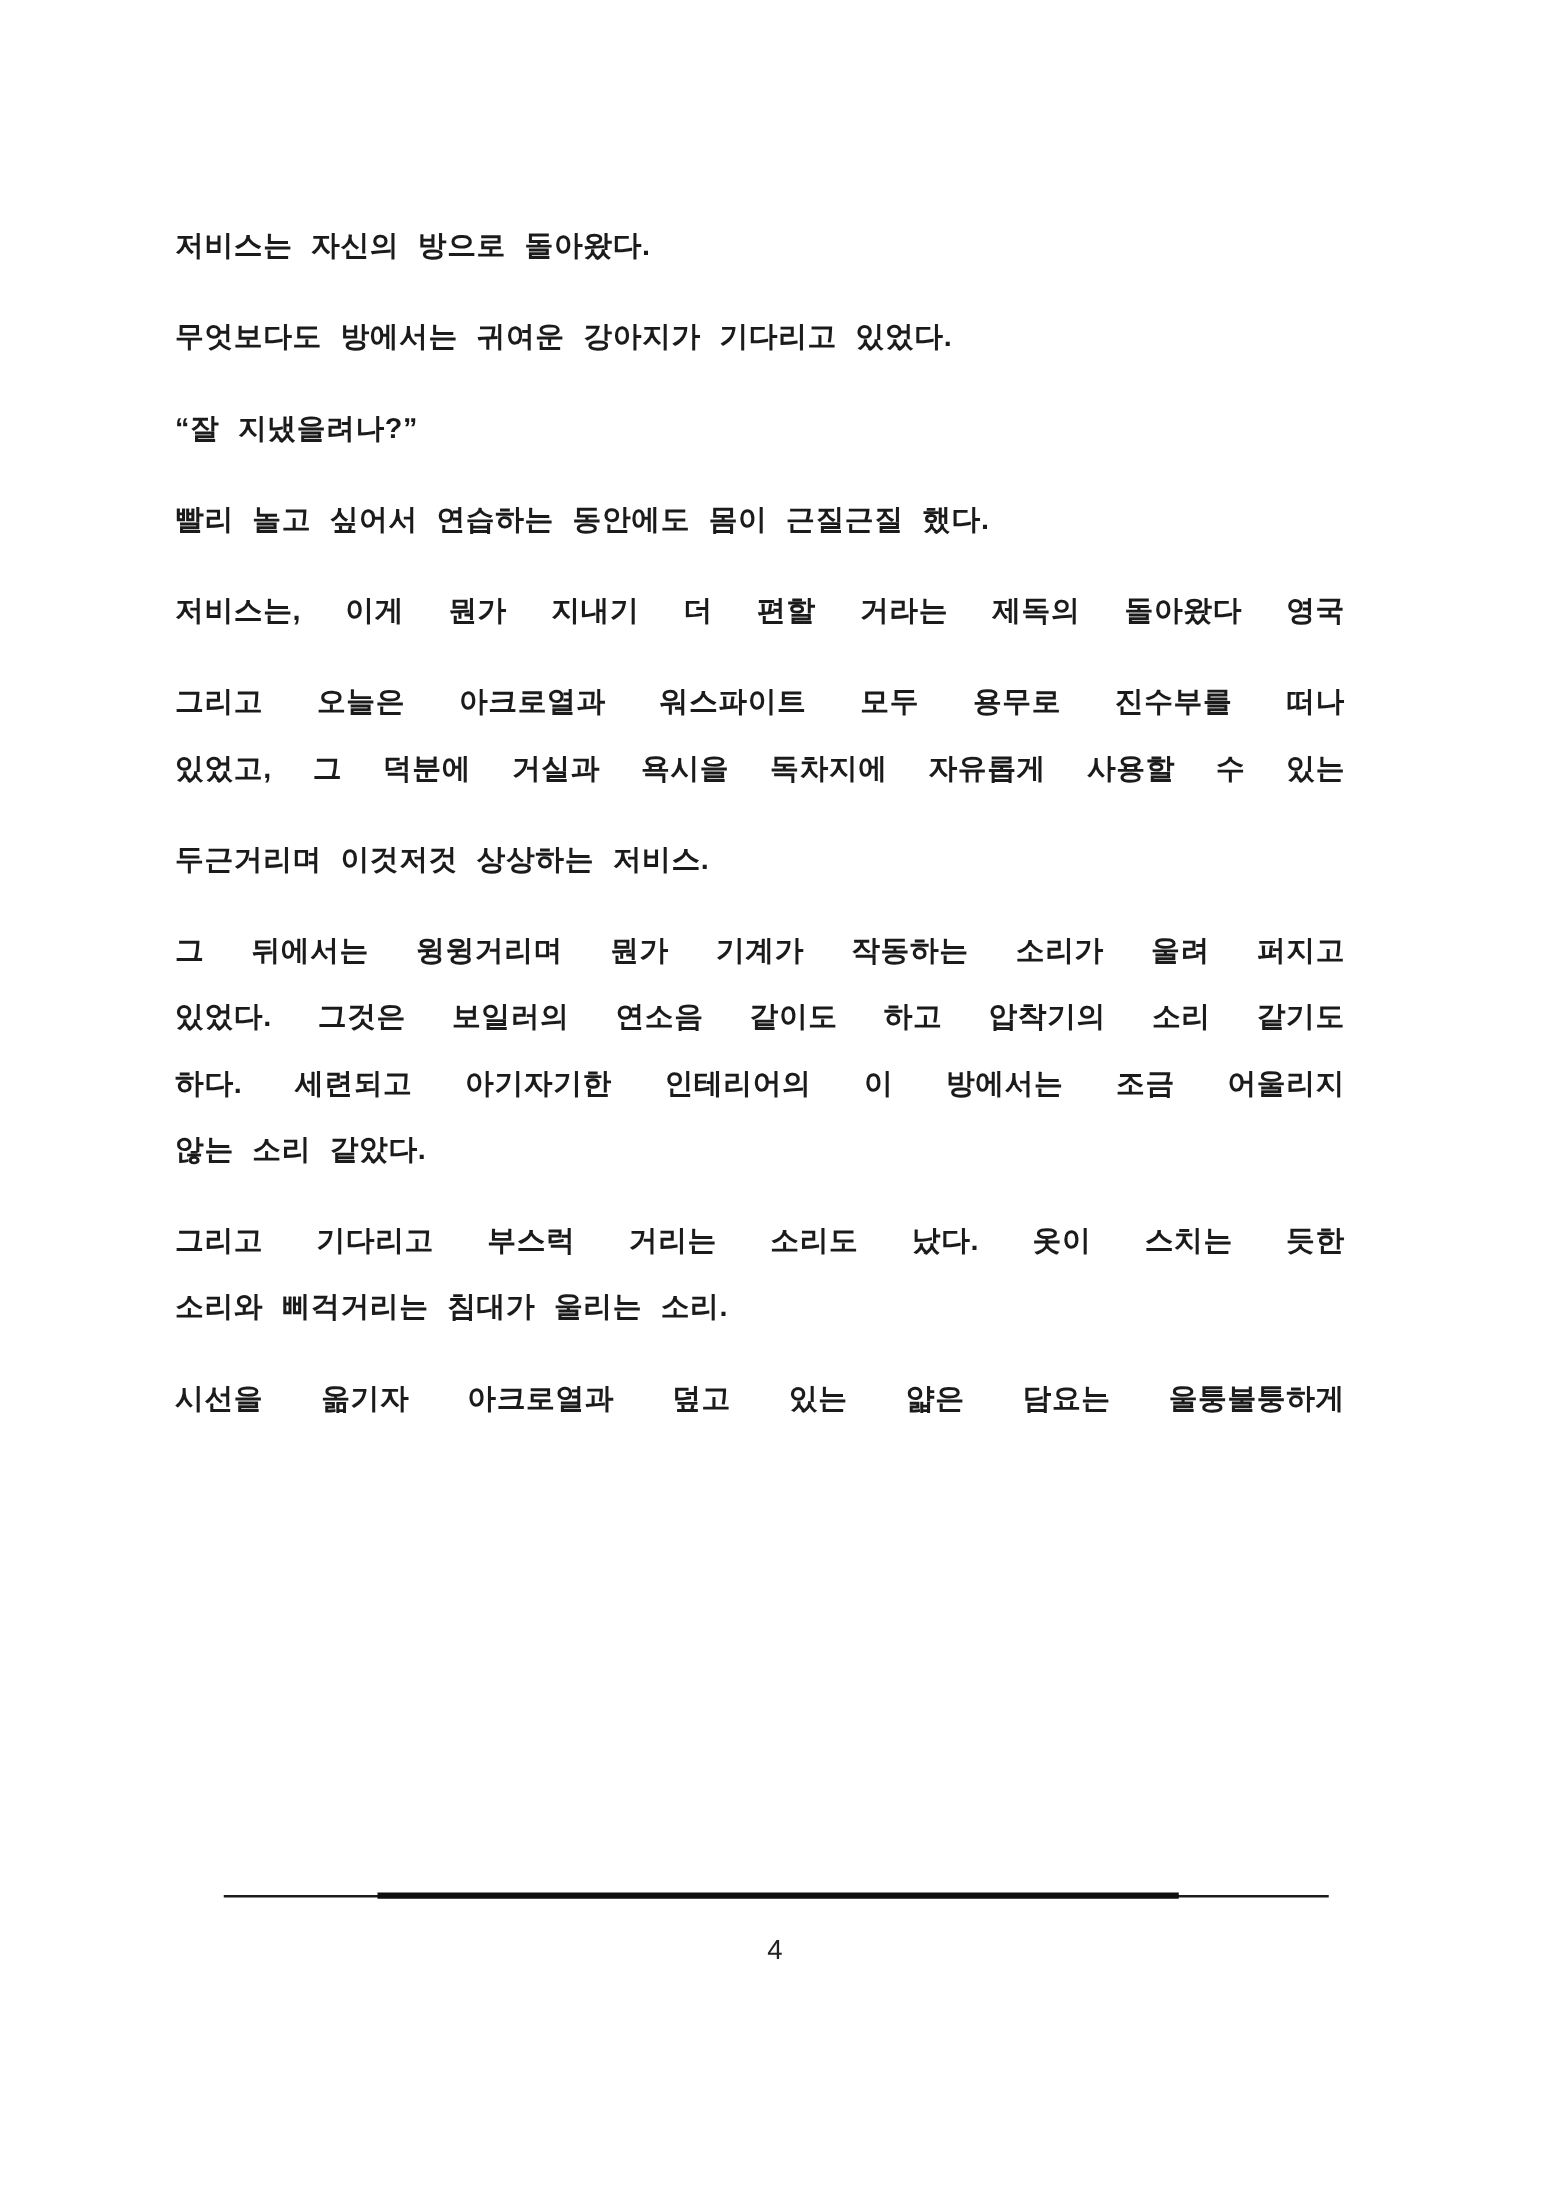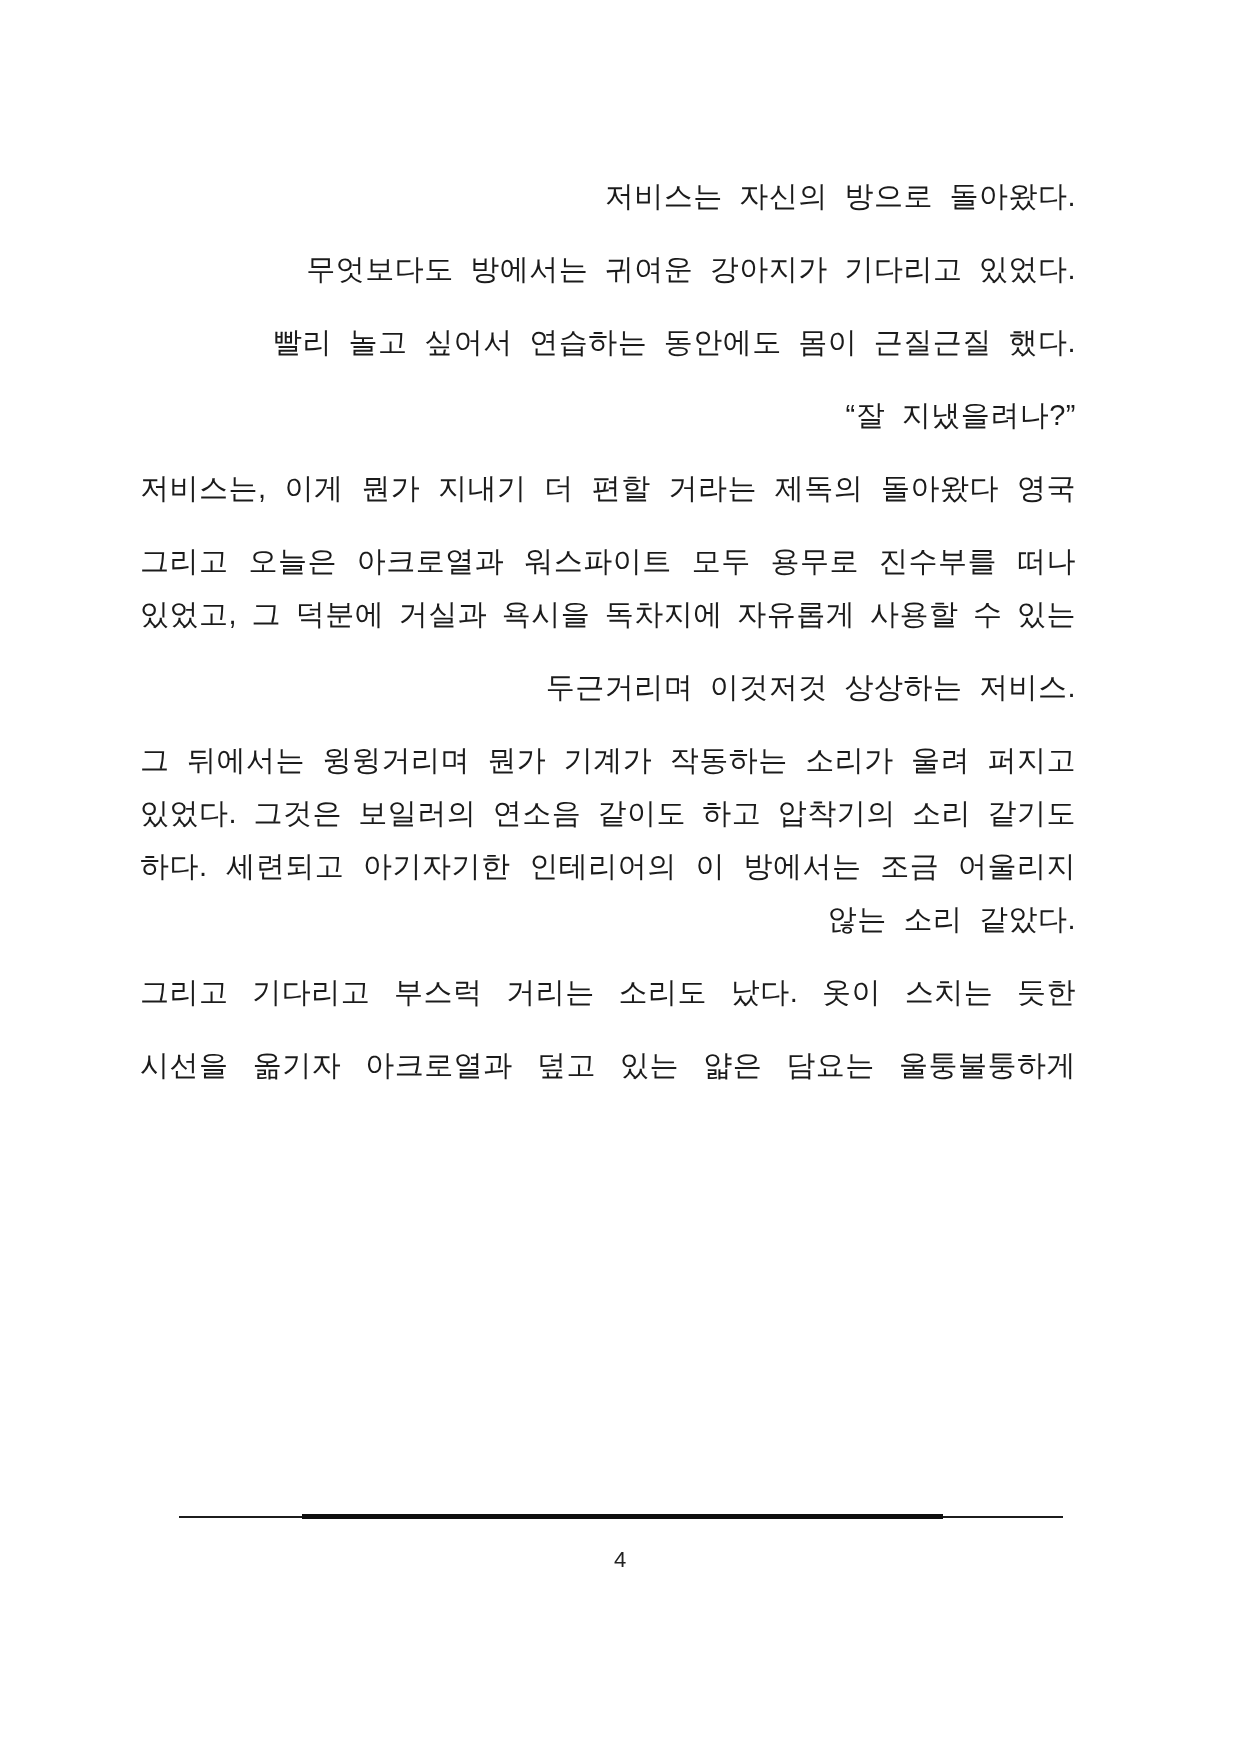--- a/index.html
+++ b/index.html
@@ -21,25 +21,26 @@
     left: 140px;
     top: 170px;
     width: 936px;
   }
   .paragraph {
     margin: 0 0 20px 0;
   }
   .line {
     height: 53px;
     line-height: 53px;
-    font-size: 29px;
+    font-size: 23px;
     letter-spacing: 0.5px;
     word-spacing: 8px;
     white-space: nowrap;
-    text-align: right;
+    text-align: left;
+    font-weight: bold;
   }
   .line.justify {
     display: flex;
     justify-content: space-between;
     white-space: normal;
     word-spacing: 0;
   }
   .line.justify span {
     white-space: nowrap;
   }
@@ -75,24 +76,24 @@
 
 <div class="page">
   <div class="body-text" id="body-text">
       <div class="paragraph">
         <div class="line">저비스는 자신의 방으로 돌아왔다.</div>
       </div>
       <div class="paragraph">
         <div class="line">무엇보다도 방에서는 귀여운 강아지가 기다리고 있었다.</div>
       </div>
       <div class="paragraph">
-        <div class="line">빨리 놀고 싶어서 연습하는 동안에도 몸이 근질근질 했다.</div>
+        <div class="line">“잘 지냈을려나?”</div>
       </div>
       <div class="paragraph">
-        <div class="line">“잘 지냈을려나?”</div>
+        <div class="line">빨리 놀고 싶어서 연습하는 동안에도 몸이 근질근질 했다.</div>
       </div>
       <div class="paragraph">
         <div class="line justify">
           <span>저비스는,</span>
           <span>이게</span>
           <span>뭔가</span>
           <span>지내기</span>
           <span>더</span>
           <span>편할</span>
           <span>거라는</span>
@@ -168,20 +169,21 @@
           <span>그리고</span>
           <span>기다리고</span>
           <span>부스럭</span>
           <span>거리는</span>
           <span>소리도</span>
           <span>났다.</span>
           <span>옷이</span>
           <span>스치는</span>
           <span>듯한</span>
         </div>
+        <div class="line">소리와 삐걱거리는 침대가 울리는 소리.</div>
       </div>
       <div class="paragraph">
         <div class="line justify">
           <span>시선을</span>
           <span>옮기자</span>
           <span>아크로열과</span>
           <span>덮고</span>
           <span>있는</span>
           <span>얇은</span>
           <span>담요는</span>

